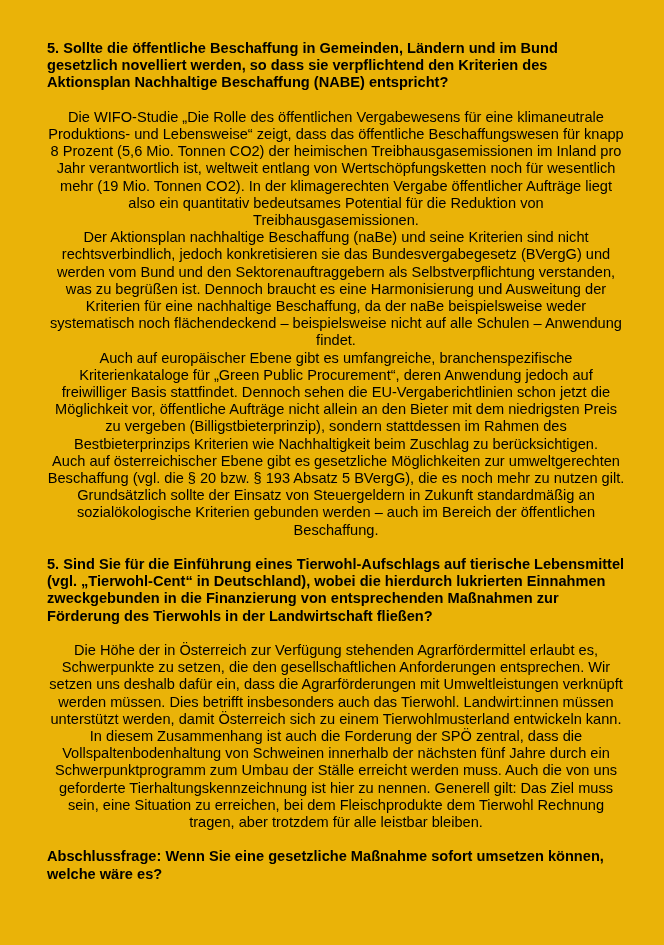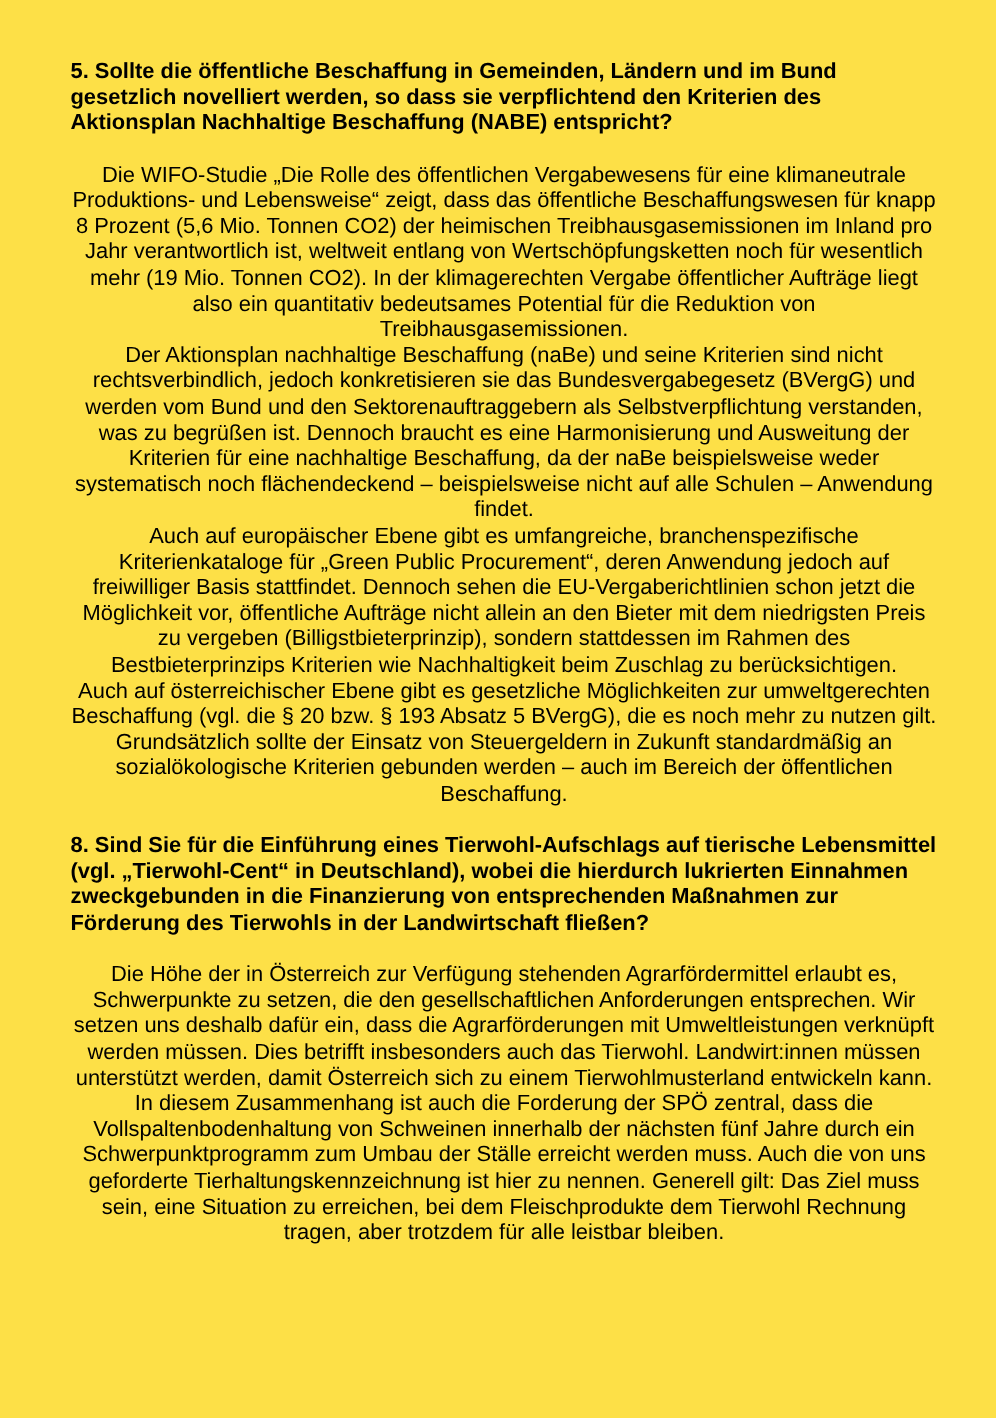--- a/index.html
+++ b/index.html
@@ -14,21 +14,21 @@
   }
   .page {
     box-sizing: border-box;
     width: 664px;
     height: 945px;
     padding: 40px 39px 0 47px;
     font-family: "Liberation Sans", "DejaVu Sans", sans-serif;
     font-size: 14.6px;
     line-height: 17.2px;
     color: #000000;
-    background: #fde047;
+    background: #eab308;
   }
   .question-heading {
     font-weight: bold;
     margin: 0 0 17.2px 0;
     font-size: 14.6px;
     line-height: 17.2px;
   }
   .answer-block {
     margin: 0 0 17.2px 0;
   }
@@ -44,20 +44,21 @@
 
   <h2 class="question-heading">5. Sollte die öffentliche Beschaffung in Gemeinden, Ländern und im Bund gesetzlich novelliert werden, so dass sie verpflichtend den Kriterien des Aktionsplan Nachhaltige Beschaffung (NABE) entspricht?</h2>
 
   <div class="answer-block">
     <p>Die WIFO-Studie „Die Rolle des öffentlichen Vergabewesens für eine klimaneutrale Produktions- und Lebensweise“ zeigt, dass das öffentliche Beschaffungswesen für knapp 8 Prozent (5,6 Mio. Tonnen CO2) der heimischen Treibhausgasemissionen im Inland pro Jahr verantwortlich ist, weltweit entlang von Wertschöpfungsketten noch für wesentlich mehr (19 Mio. Tonnen CO2). In der klimagerechten Vergabe öffentlicher Aufträge liegt also ein quantitativ bedeutsames Potential für die Reduktion von Treibhausgasemissionen.</p>
     <p>Der Aktionsplan nachhaltige Beschaffung (naBe) und seine Kriterien sind nicht rechtsverbindlich, jedoch konkretisieren sie das Bundesvergabegesetz (BVergG) und werden vom Bund und den Sektorenauftraggebern als Selbstverpflichtung verstanden, was zu begrüßen ist. Dennoch braucht es eine Harmonisierung und Ausweitung der Kriterien für eine nachhaltige Beschaffung, da der naBe beispielsweise weder systematisch noch flächendeckend – beispielsweise nicht auf alle Schulen – Anwendung findet.</p>
     <p>Auch auf europäischer Ebene gibt es umfangreiche, branchenspezifische Kriterienkataloge für „Green Public Procurement“, deren Anwendung jedoch auf freiwilliger Basis stattfindet. Dennoch sehen die EU-Vergaberichtlinien schon jetzt die Möglichkeit vor, öffentliche Aufträge nicht allein an den Bieter mit dem niedrigsten Preis zu vergeben (Billigstbieterprinzip), sondern stattdessen im Rahmen des Bestbieterprinzips Kriterien wie Nachhaltigkeit beim Zuschlag zu berücksichtigen.</p>
     <p>Auch auf österreichischer Ebene gibt es gesetzliche Möglichkeiten zur umweltgerechten Beschaffung (vgl. die § 20 bzw. § 193 Absatz 5 BVergG), die es noch mehr zu nutzen gilt. Grundsätzlich sollte der Einsatz von Steuergeldern in Zukunft standardmäßig an sozialökologische Kriterien gebunden werden – auch im Bereich der öffentlichen Beschaffung.</p>
   </div>
 
-  <h2 class="question-heading">8. Sind Sie für die Einführung eines Tierwohl-Aufschlags auf tierische Lebensmittel (vgl. „Tierwohl-Cent“ in Deutschland), wobei die hierdurch lukrierten Einnahmen zweckgebunden in die Finanzierung von entsprechenden Maßnahmen zur Förderung des Tierwohls in der Landwirtschaft fließen?</h2>
+  <h2 class="question-heading">5. Sind Sie für die Einführung eines Tierwohl-Aufschlags auf tierische Lebensmittel (vgl. „Tierwohl-Cent“ in Deutschland), wobei die hierdurch lukrierten Einnahmen zweckgebunden in die Finanzierung von entsprechenden Maßnahmen zur Förderung des Tierwohls in der Landwirtschaft fließen?</h2>
 
   <div class="answer-block">
     <p>Die Höhe der in Österreich zur Verfügung stehenden Agrarfördermittel erlaubt es, Schwerpunkte zu setzen, die den gesellschaftlichen Anforderungen entsprechen. Wir setzen uns deshalb dafür ein, dass die Agrarförderungen mit Umweltleistungen verknüpft werden müssen. Dies betrifft insbesonders auch das Tierwohl. Landwirt:innen müssen unterstützt werden, damit Österreich sich zu einem Tierwohlmusterland entwickeln kann. In diesem Zusammenhang ist auch die Forderung der SPÖ zentral, dass die Vollspaltenbodenhaltung von Schweinen innerhalb der nächsten fünf Jahre durch ein Schwerpunktprogramm zum Umbau der Ställe erreicht werden muss. Auch die von uns geforderte Tierhaltungskennzeichnung ist hier zu nennen. Generell gilt: Das Ziel muss sein, eine Situation zu erreichen, bei dem Fleischprodukte dem Tierwohl Rechnung tragen, aber trotzdem für alle leistbar bleiben.</p>
   </div>
 
+  <h2 class="question-heading">Abschlussfrage: Wenn Sie eine gesetzliche Maßnahme sofort umsetzen können, welche wäre es?</h2>
 
 </div>
 
 </body></html>

